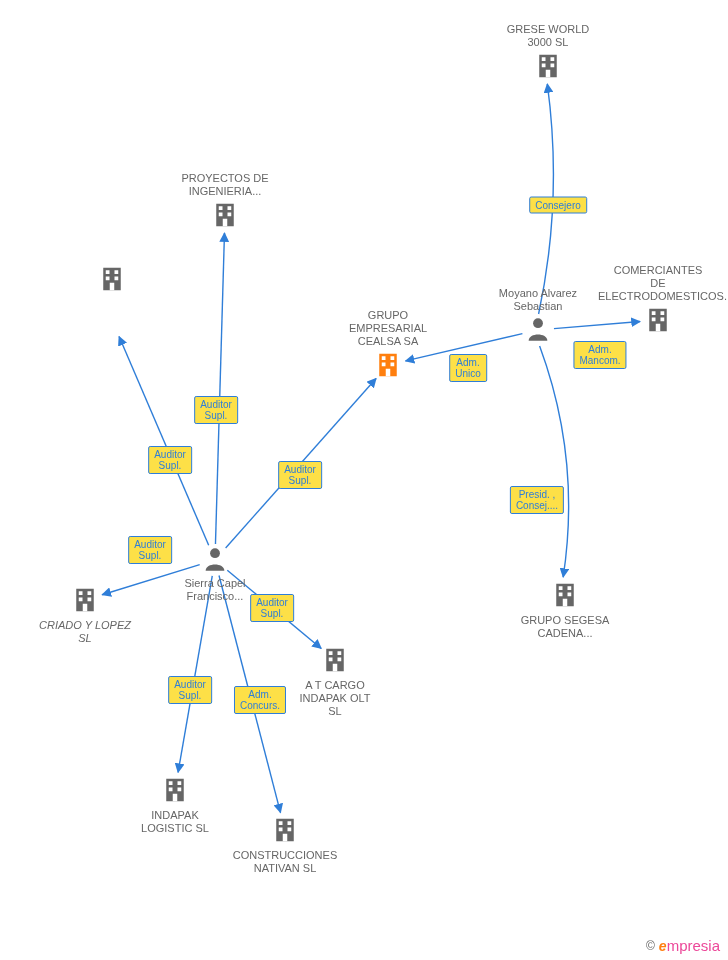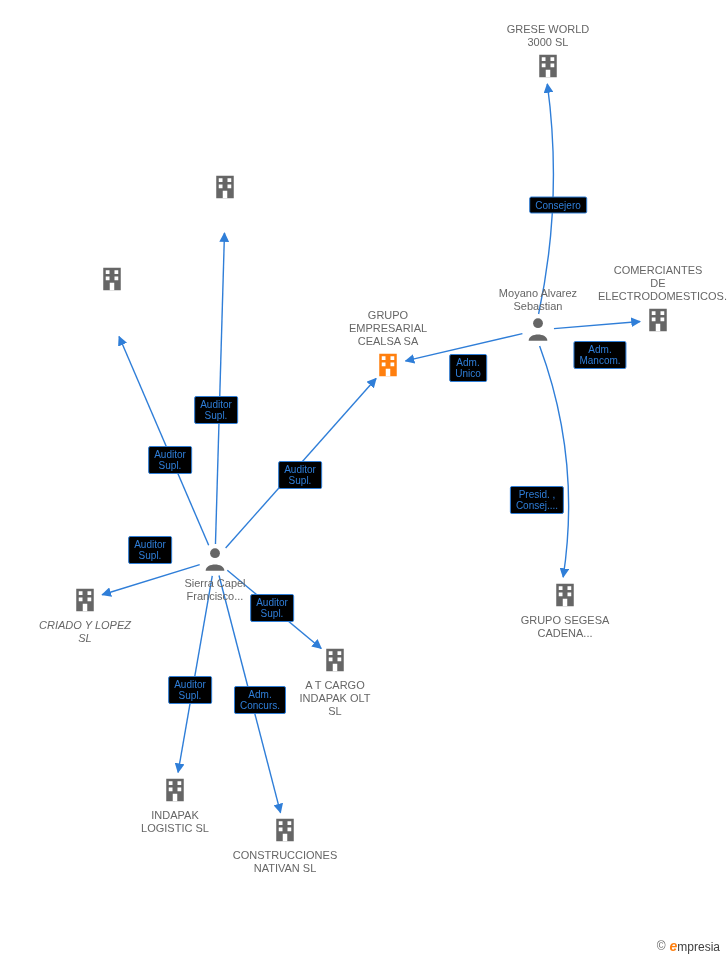--- a/index.html
+++ b/index.html
@@ -30,21 +30,21 @@
   .node-label {
     color: #666;
     font-size: 11px;
     line-height: 13px;
     margin-bottom: 2px;
   }
   .node-label.below { margin-top: 2px; margin-bottom: 0; }
   .edge-label {
     position: absolute;
     transform: translate(-50%, -50%);
-    background: #000000;
+    background: #fde047;
     border: 1px solid #2f7ed8;
     color: #2f7ed8;
     font-size: 10px;
     line-height: 11px;
     padding: 2px 5px;
     border-radius: 2px;
     white-space: nowrap;
     text-align: center;
   }
   .edge-label .line2 { display:block; }
@@ -71,22 +71,22 @@
     align-items: center;
     gap: 4px;
   }
   .copyright .brand-e {
     color: #ff7f0e;
     font-weight: bold;
     font-style: italic;
     font-size: 14px;
   }
   .copyright .brand-rest {
-    color: #404040;
-    font-size: 12px;
+    color: #ec4899;
+    font-size: 15px;
   }
 </style>
 </head>
 <body>
 
 <div class="canvas">
 
   <svg class="graph">
     <defs>
       <marker id="arrow" viewBox="0 0 10 10" refX="9" refY="5" markerWidth="7" markerHeight="7" orient="auto-start-reverse">
@@ -114,21 +114,24 @@
           <div>3000 SL</div>
         </div><span class="building">
   <svg width="30" height="30" viewBox="0 0 24 24">
     <rect x="5" y="3" width="14" height="18" fill="#666666"></rect>
     <rect x="7" y="5" width="3" height="3" fill="#fff"></rect>
     <rect x="14" y="5" width="3" height="3" fill="#fff"></rect>
     <rect x="7" y="10" width="3" height="3" fill="#fff"></rect>
     <rect x="14" y="10" width="3" height="3" fill="#fff"></rect>
     <rect x="10.2" y="15" width="3.6" height="6" fill="#fff"></rect>
   </svg></span></div>
-      <div class="node" style="left: 225px; top: 172px;"><span class="building">
+      <div class="node" style="left: 225px; top: 172px;"><div class="node-label">
+          <div>PROYECTOS DE</div>
+          <div>INGENIERIA...</div>
+        </div><span class="building">
   <svg width="30" height="30" viewBox="0 0 24 24">
     <rect x="5" y="3" width="14" height="18" fill="#666666"></rect>
     <rect x="7" y="5" width="3" height="3" fill="#fff"></rect>
     <rect x="14" y="5" width="3" height="3" fill="#fff"></rect>
     <rect x="7" y="10" width="3" height="3" fill="#fff"></rect>
     <rect x="14" y="10" width="3" height="3" fill="#fff"></rect>
     <rect x="10.2" y="15" width="3.6" height="6" fill="#fff"></rect>
   </svg></span></div>
       <div class="node" style="left: 112px; top: 264px;"><span class="building">
   <svg width="30" height="30" viewBox="0 0 24 24">

